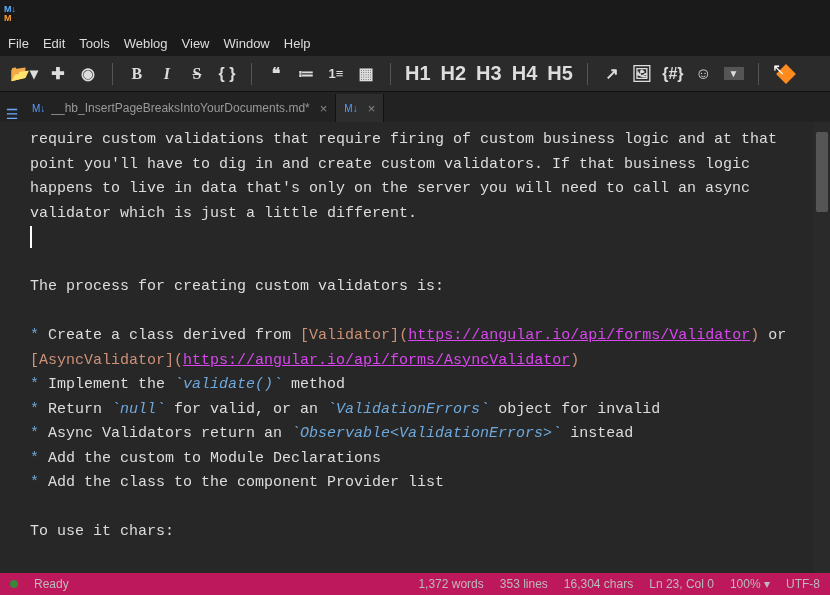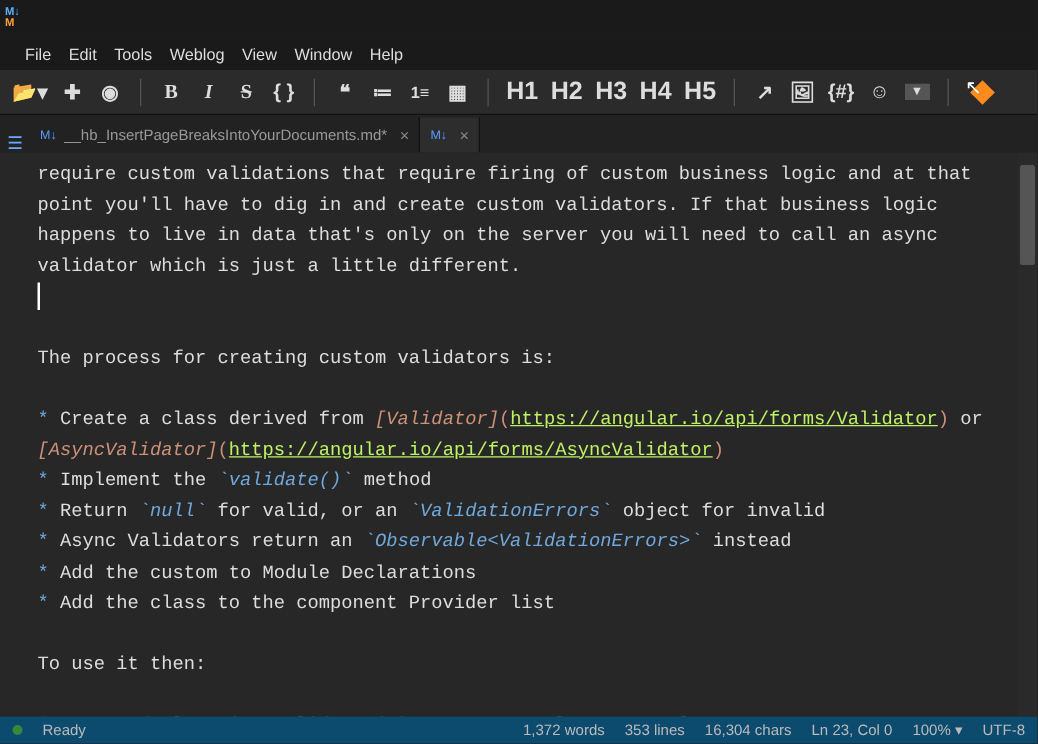--- a/index.html
+++ b/index.html
@@ -27,21 +27,21 @@
   font-size: 9px; font-weight: bold;
   line-height: 9px;
 }
 .app-logo .m1 { color: #5ab0ff; }
 .app-logo .m2 { color: #ff9e2e; }
 .menubar {
   height: 26px;
   background: #1a1a1a;
   display: flex;
   align-items: center;
-  padding-left: 20px;
+  padding-left: 8px;
   gap: 14px;
   color: #ddd;
 }
 .menu-item { cursor: default; }
 .toolbar {
   height: 36px;
   background: #2b2b2b;
   display: flex;
   align-items: center;
   padding-left: 10px;
@@ -99,22 +99,22 @@
   padding: 6px 14px 6px 30px;
   font-family: Consolas, "Courier New", monospace;
   font-size: 15px;
   line-height: 24.5px;
   color: #ddd;
   white-space: pre-wrap;
   word-break: break-word;
   overflow: hidden;
 }
 .editor .bullet { color: #6fa8dc; }
-.editor .linktext { color: #ce9178; font-style: italic; }
-.editor .url { color: #bef264; text-decoration: underline; }
+.editor .linktext { color: #ce9178; }
+.editor .url { color: #d946ef; text-decoration: underline; }
 .editor .paren { color: #ce9178; }
 .editor .code { color: #6fa8dc; font-style: italic; }
 .scrollbar {
   width: 16px;
   background: #2a2a2a;
   position: relative;
 }
 .scroll-thumb {
   position: absolute;
   left: 2px; right: 2px;
@@ -123,21 +123,21 @@
   border-radius: 2px;
 }
 .cursor-line {
   position: absolute;
   left: 30px; top: 104px;
   width: 2px; height: 22px;
   background: #fff;
 }
 .statusbar {
   height: 22px;
-  background: #0c4a6e;
+  background: #be185d;
   display: flex;
   align-items: center;
   padding: 0 10px;
   font-size: 12px;
   color: #bbb;
   gap: 16px;
 }
 .status-dot {
   width: 8px; height: 8px; border-radius: 50%;
   background: #3a873a;
@@ -227,21 +227,21 @@
 <span class="cursor-line"></span>
 <span>The process for creating custom validators is:</span>
 
 <span class="bullet">*</span> <span>Create a class derived from </span><span class="linktext">[<span>Validator</span>]</span><span class="paren">(</span><span class="url">https://angular.io/api/forms/Validator</span><span class="paren">)</span><span> or </span><span class="linktext">[<span>AsyncValidator</span>]</span><span class="paren">(</span><span class="url">https://angular.io/api/forms/AsyncValidator</span><span class="paren">)</span>
 <span class="bullet">*</span> <span>Implement the </span><span class="code">`validate()`</span><span> method</span>
 <span class="bullet">*</span> <span>Return </span><span class="code">`null`</span><span> for valid, or an </span><span class="code">`ValidationErrors`</span><span> object for invalid</span>
 <span class="bullet">*</span> <span>Async Validators return an </span><span class="code">`Observable&lt;ValidationErrors&gt;`</span><span> instead</span>
 <span class="bullet">*</span> <span>Add the custom to Module Declarations</span>
 <span class="bullet">*</span> <span>Add the class to the component Provider list</span>
 
-<span>To use it then:</span>
+<span>To use it chars:</span>
 
 <span class="bullet">*</span> <span>Create declarative Validator(s) on HTML Template controls</span></div>
   <div class="scrollbar">
     <div class="scroll-thumb"></div>
   </div>
 </div>
 
 <div class="statusbar">
   <div class="status-dot"></div>
   <span>Ready</span>

